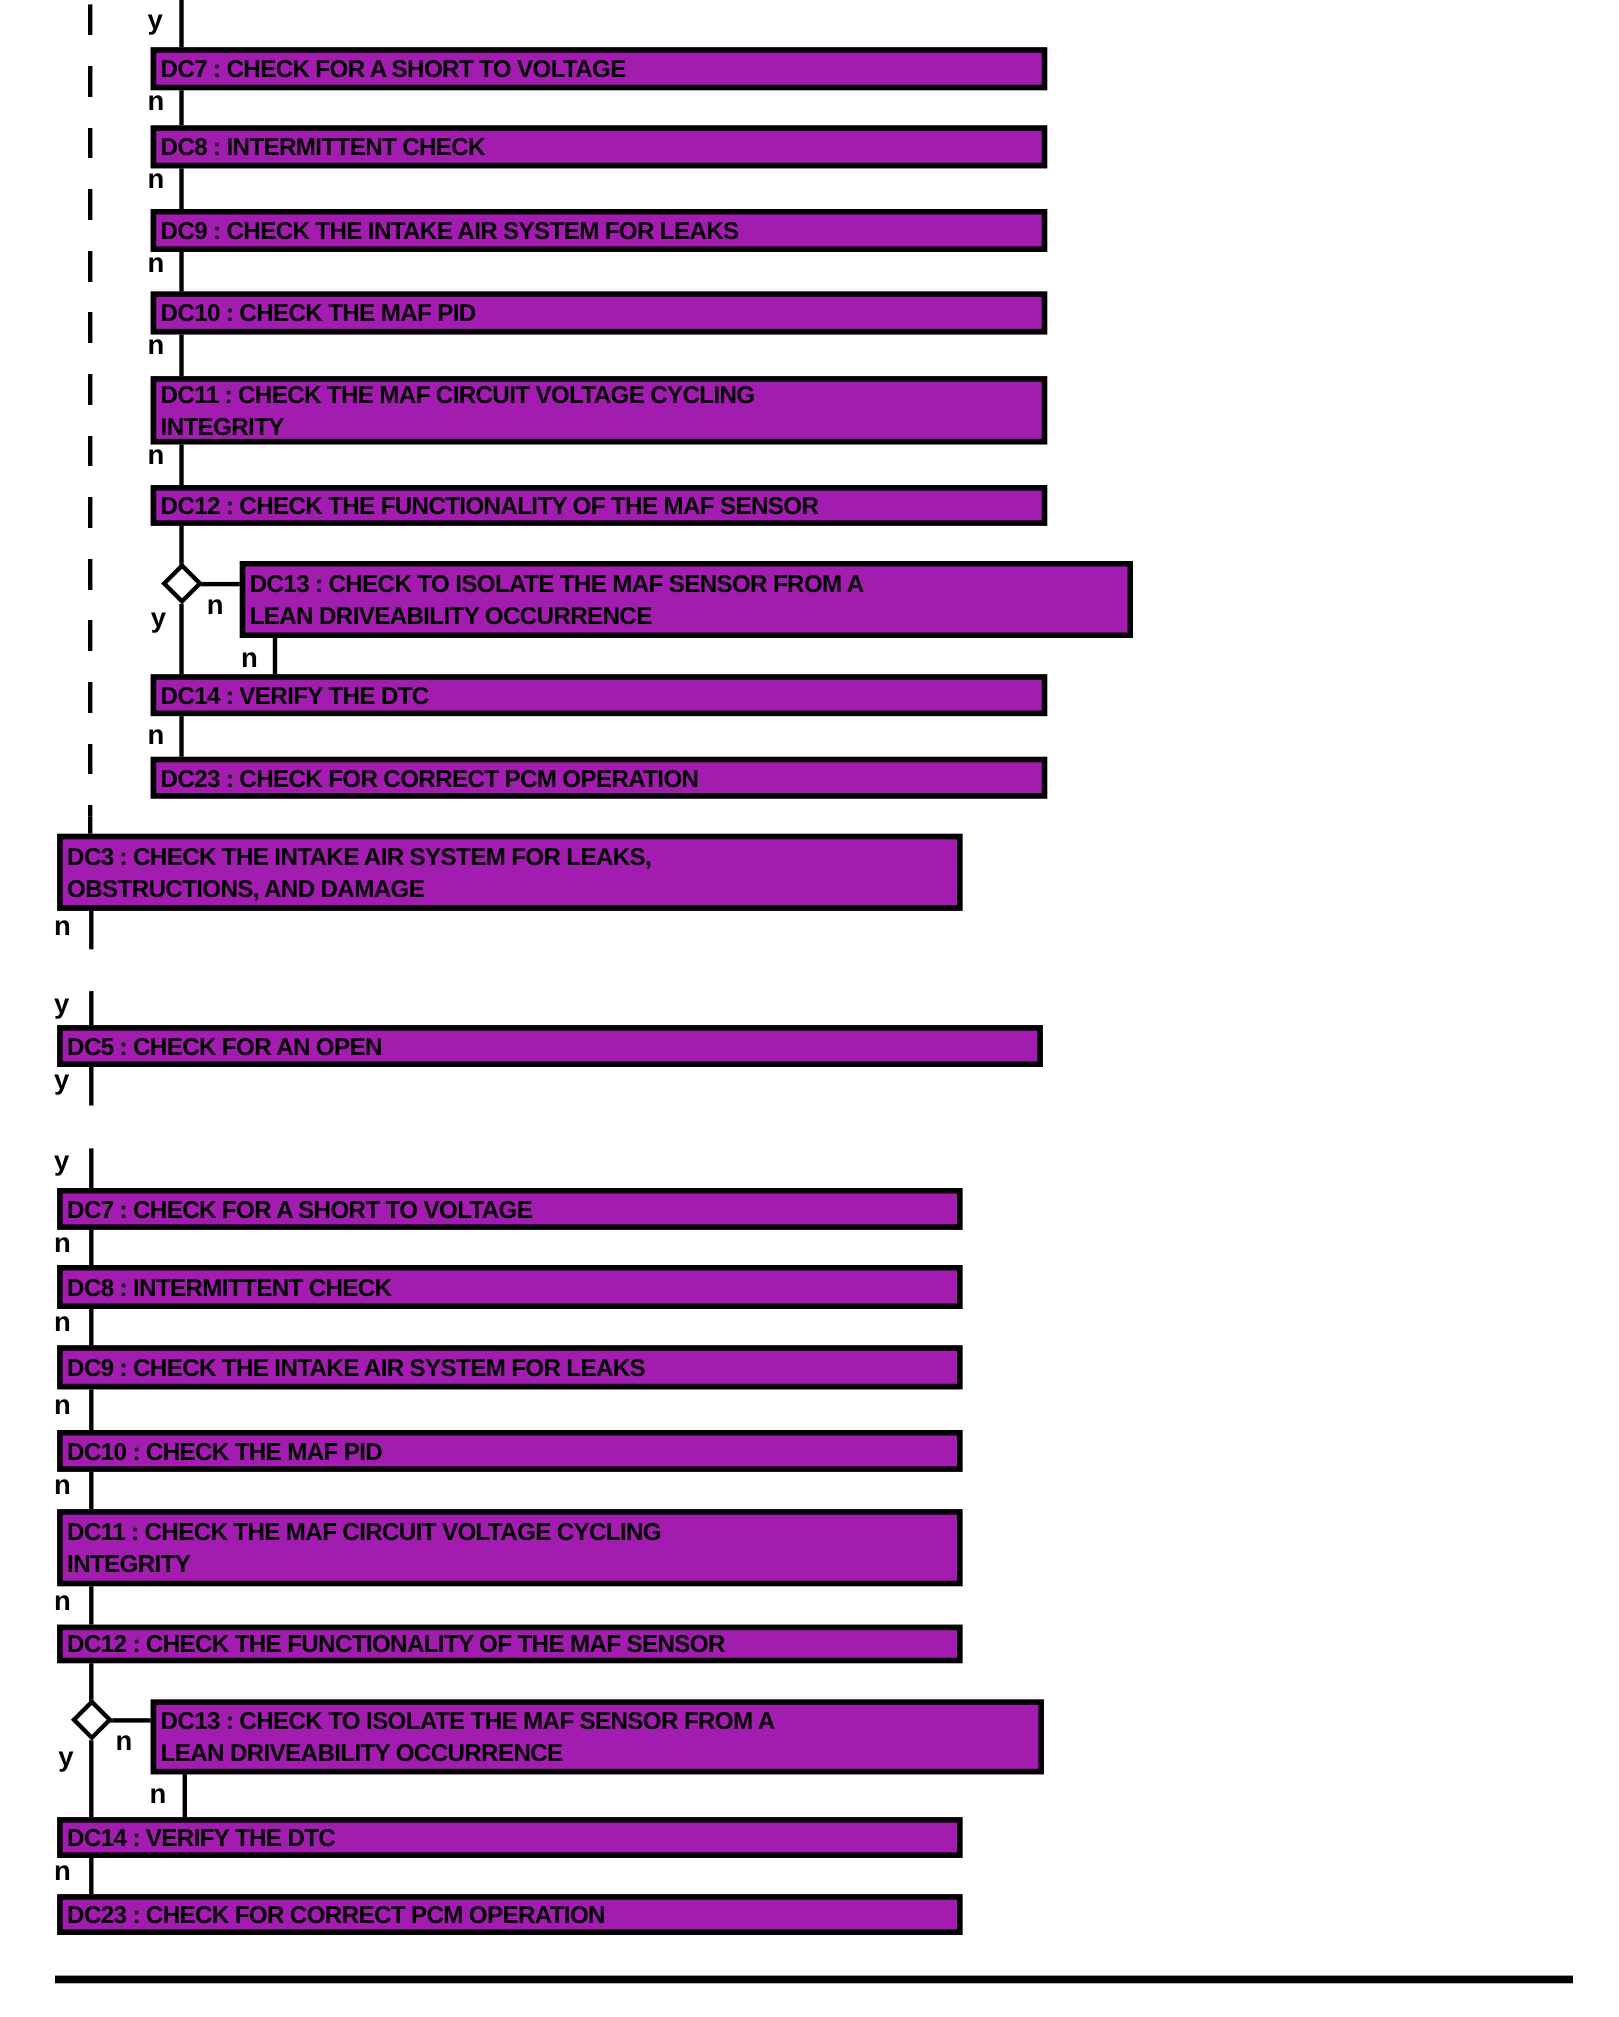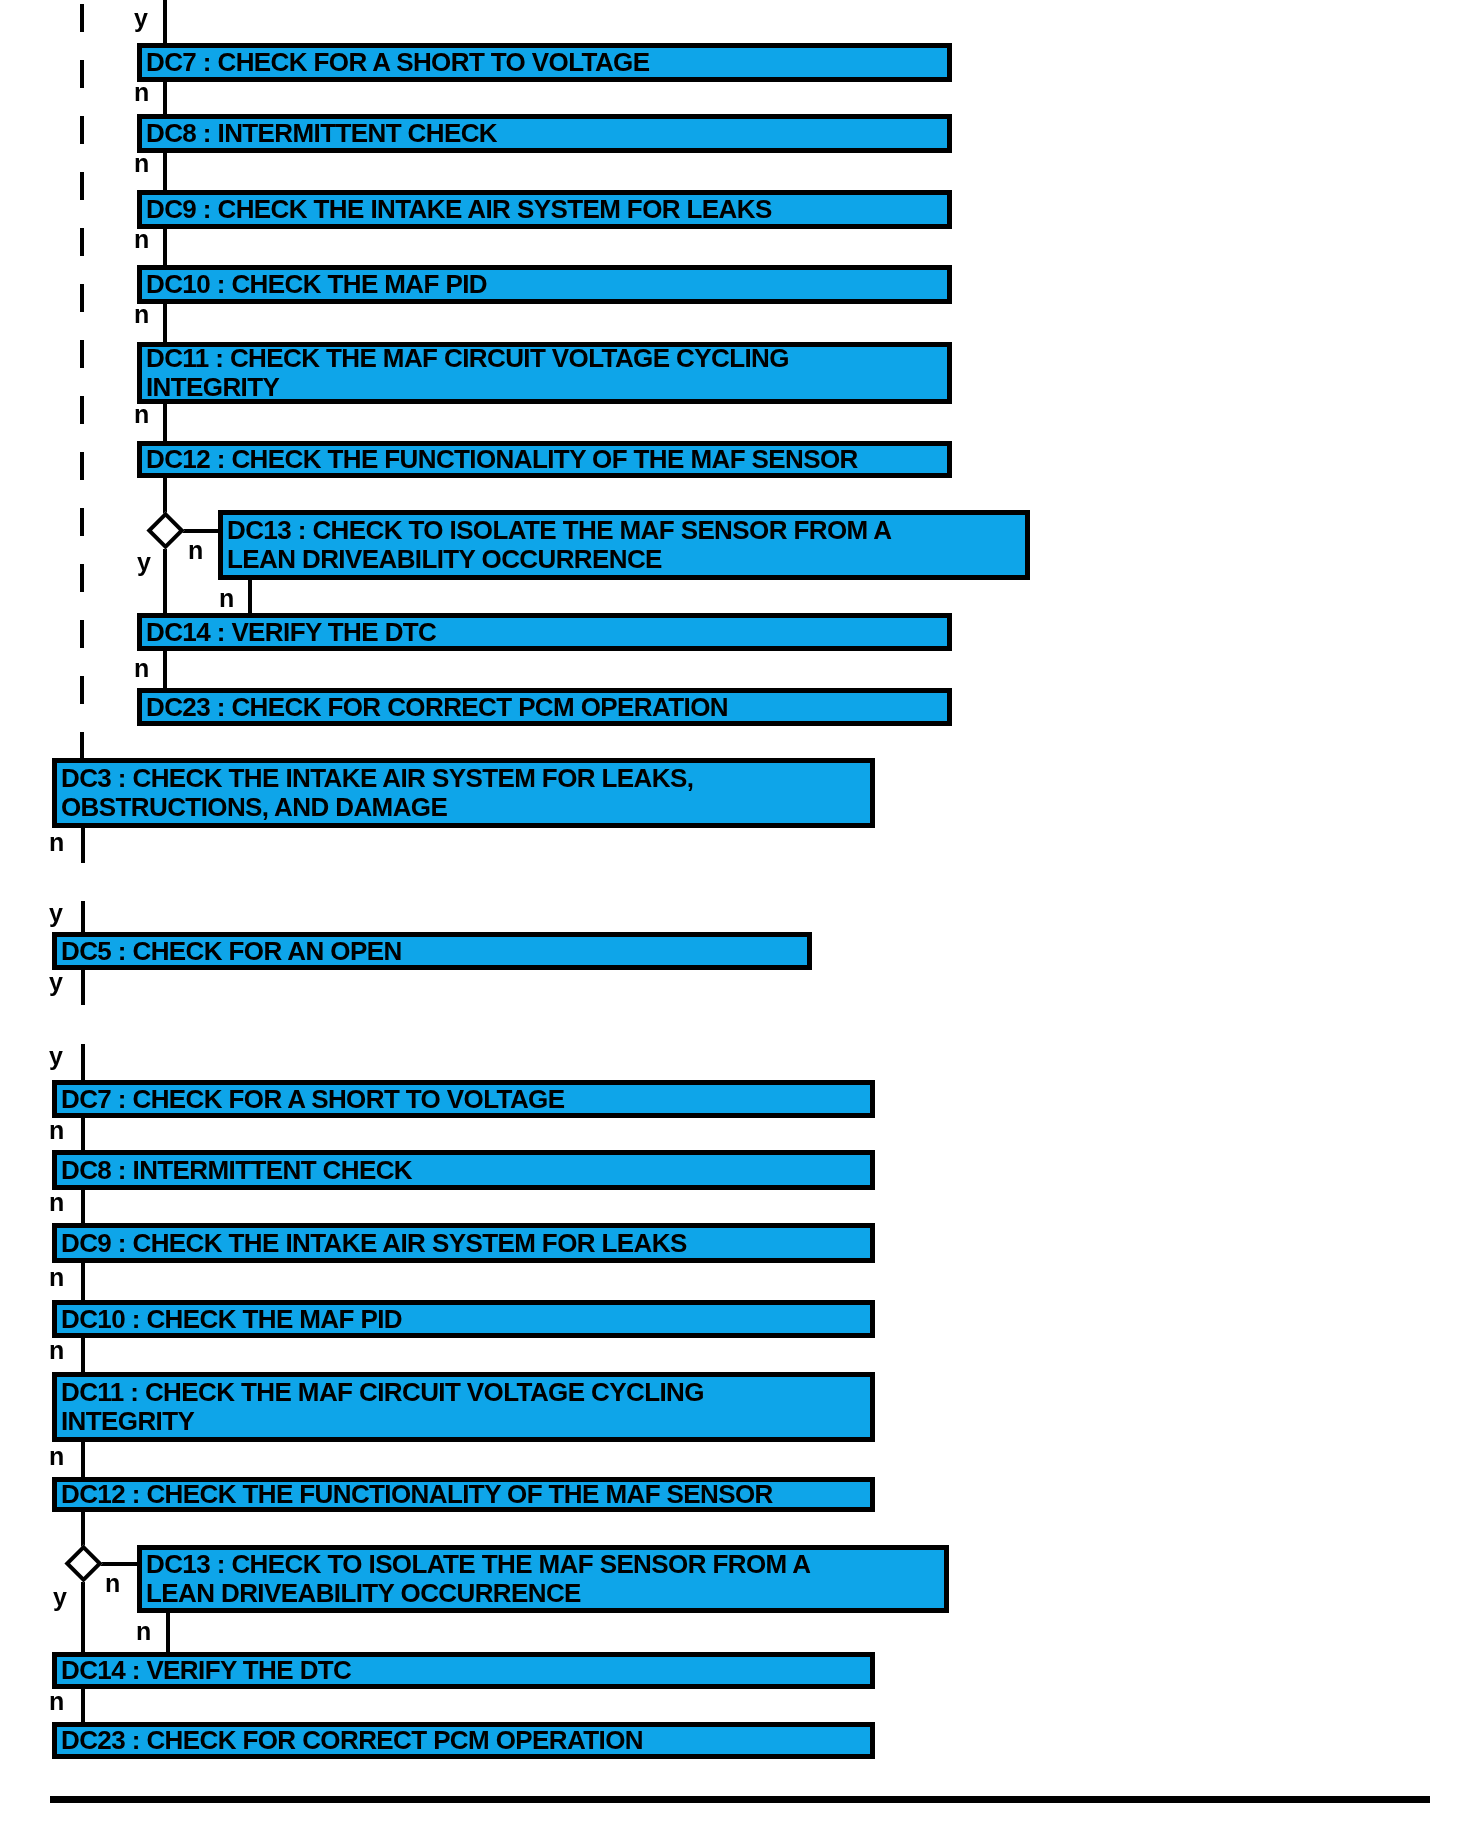--- a/index.html
+++ b/index.html
@@ -9,26 +9,26 @@
     height:1834px;
     background:#ffffff;
     font-family:"Liberation Sans", sans-serif;
     color:#000;
     overflow:hidden;
   }
   .box{
     position:absolute;
     box-sizing:border-box;
     border:5px solid #000;
-    background:#0ea5e9;
+    background:#a21caf;
     display:flex;
     align-items:center;
     padding:1px 4px;
     font-weight:bold;
-    font-size:26px;
+    font-size:22px;
     line-height:29px;
     letter-spacing:-0.6px;
     white-space:pre-line;
   }
   .lbl{
     position:absolute;
     font-weight:bold;
     font-size:25px;
     line-height:25px;
     letter-spacing:-0.5px;
@@ -119,21 +119,21 @@
   <div class="lbl" style="left:49px;top:1265px">n</div>
   <div class="lbl" style="left:49px;top:1338px">n</div>
   <div class="lbl" style="left:49px;top:1444px">n</div>
   <div class="lbl" style="left:105px;top:1571px">n</div>
   <div class="lbl" style="left:53px;top:1585px">y</div>
   <div class="lbl" style="left:136px;top:1619px">n</div>
   <div class="lbl" style="left:49px;top:1689px">n</div>
 
   <div class="box" style="left:52px;top:758px;width:823px;height:70px">DC3 : CHECK THE INTAKE AIR SYSTEM FOR LEAKS,
 OBSTRUCTIONS, AND DAMAGE</div>
-  <div class="box" style="left:52px;top:932px;width:760px;height:38px">DC5 : CHECK FOR AN OPEN</div>
+  <div class="box" style="left:52px;top:932px;width:896px;height:38px">DC5 : CHECK FOR AN OPEN</div>
   <div class="box" style="left:52px;top:1080px;width:823px;height:38px">DC7 : CHECK FOR A SHORT TO VOLTAGE</div>
   <div class="box" style="left:52px;top:1150px;width:823px;height:40px">DC8 : INTERMITTENT CHECK</div>
   <div class="box" style="left:52px;top:1223px;width:823px;height:40px">DC9 : CHECK THE INTAKE AIR SYSTEM FOR LEAKS</div>
   <div class="box" style="left:52px;top:1300px;width:823px;height:38px">DC10 : CHECK THE MAF PID</div>
   <div class="box" style="left:52px;top:1372px;width:823px;height:70px">DC11 : CHECK THE MAF CIRCUIT VOLTAGE CYCLING
 INTEGRITY</div>
   <div class="box" style="left:52px;top:1477px;width:823px;height:35px">DC12 : CHECK THE FUNCTIONALITY OF THE MAF SENSOR</div>
   <div class="box" style="left:137px;top:1545px;width:812px;height:68px">DC13 : CHECK TO ISOLATE THE MAF SENSOR FROM A
 LEAN DRIVEABILITY OCCURRENCE</div>
   <div class="box" style="left:52px;top:1652px;width:823px;height:37px">DC14 : VERIFY THE DTC</div>

